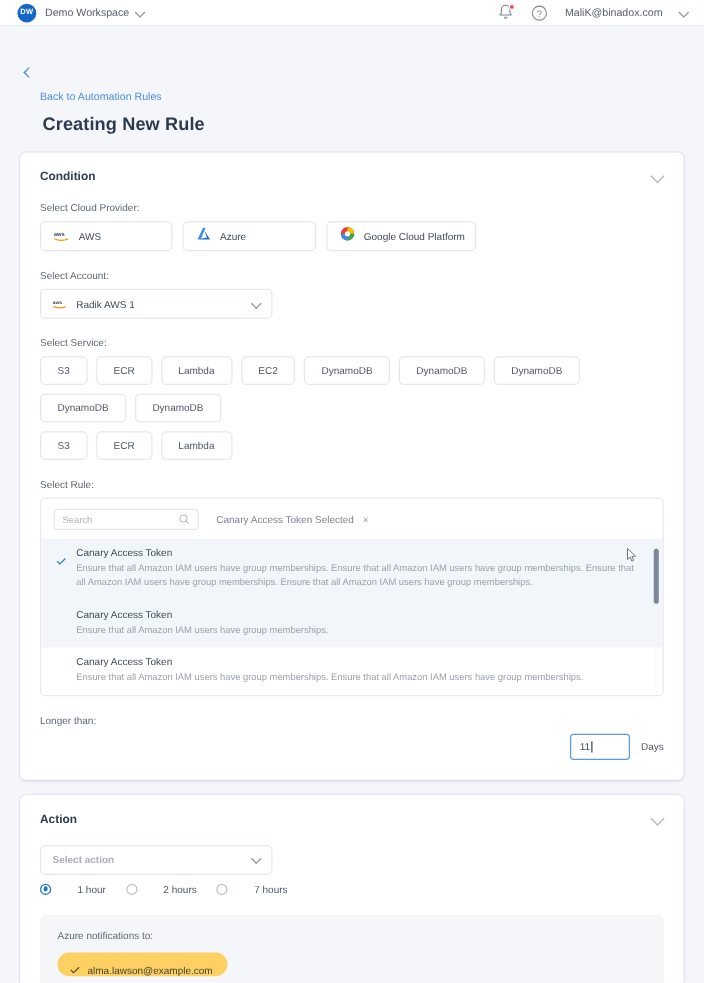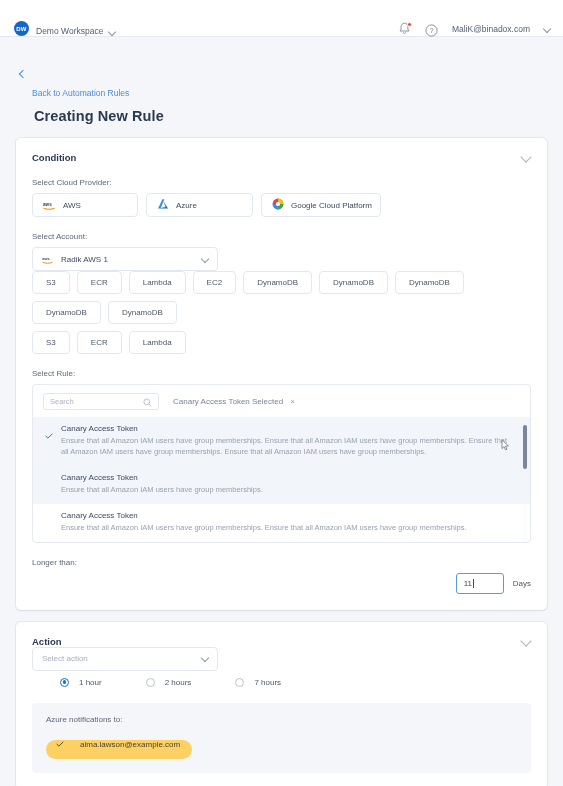--- a/index.html
+++ b/index.html
@@ -7,21 +7,21 @@
     width: 563px; height: 786px;
     font-family: "Liberation Sans", sans-serif;
     background: #f4f6fa;
     color: #3d4a5c;
     overflow: hidden;
   }
   .page { position: relative; width: 563px; height: 786px; background:#f4f6fa; }
 
   
   .topbar {
-    height: 37px; background:#fff; display:flex; align-items:flex-end;
+    height: 21px; background:#fff; display:flex; align-items:center;
     padding: 0 12px 0 14px; border-bottom:1px solid #e6eaf0;
   }
   .ws-avatar {
     width:15px; height:15px; border-radius:50%; background:#1467c8;
     color:#fff; font-size:6px; font-weight:bold; display:flex;
     align-items:center; justify-content:center; letter-spacing:.2px;
   }
   .ws-name { font-size:8.5px; color:#55616f; margin-left:7px; }
   .chev { display:inline-block; width:7px; height:7px; position:relative; }
   .chev::after{
@@ -135,36 +135,36 @@
   .days-input {
     width:48px; height:21px; border:1px solid #5b9ae0; border-radius:3px;
     background:#fff; display:flex; align-items:center; padding:0 7px;
     font-size:8px; color:#3d4a5c;
   }
   .caret { display:inline-block; width:1px; height:9px; background:#3d4a5c; margin-left:1px;}
   .days-unit { font-size:8px; color:#4c5868; }
 
   
   .radio-row { display:flex; align-items:center; gap:16px; margin-top:7px;}
-  .radio { display:flex; align-items:center; gap:10px; cursor:pointer;margin-left:28px; }
+  .radio { display:flex; align-items:center; gap:21px; cursor:pointer; }
   .radio-dot {
     width:9px; height:9px; border-radius:50%; border:1.2px solid #b9c2cf;
     background:#fff; position:relative;
   }
   .radio.on .radio-dot { border-color:#1a73cc; }
   .radio.on .radio-dot::after {
     content:""; position:absolute; left:1.8px; top:1.8px; width:3.6px; height:3.6px;
     border-radius:50%; background:#1a73cc;
   }
   .radio-label { font-size:8px; color:#4c5868; }
 
   .notify-panel { background:#f4f6fa; border-radius:4px; margin:16px 0 0 0; padding:12px 14px 14px 14px; }
   .notify-label { font-size:8px; color:#5b6877; margin-bottom:9px; }
   .email-pill {
-    display:inline-flex; align-items:flex-start; gap:16px; height:19px;
+    display:inline-flex; align-items:flex-end; gap:6px; height:19px;
     background:#fcd063; border-radius:10px; padding:0 12px 0 10px;
     font-size:8px; color:#4a4230;
   }
   .cursor-arrow { position:absolute; left:501px; top:437px; width:10px; height:12px; }
 </style>
 </head>
 <body>
 
 <div class="page">
 
@@ -248,20 +248,21 @@
         <span>
           <svg width="12" height="8" viewBox="0 0 13 9">
             <text x="0" y="5" font-size="4.4" fill="#36414e" font-family="Liberation Sans, sans-serif" font-weight="bold">aws</text>
             <path d="M1 7.2c2.6 1.4 7.4 1.4 10.2 0" fill="none" stroke="#f29100" stroke-width="1.1" stroke-linecap="round"></path>
           </svg>
         </span>
         <span class="select-val">Radik AWS 1</span>
         <span class="chev select-chev"></span>
       </div>
 
+      <div class="field-label">Select Service:</div>
       <div class="chip-row">
         <div class="chip">S3</div>
         <div class="chip">ECR</div>
         <div class="chip">Lambda</div>
         <div class="chip">EC2</div>
         <div class="chip">DynamoDB</div>
         <div class="chip">DynamoDB</div>
         <div class="chip">DynamoDB</div>
         <div class="chip">DynamoDB</div>
         <div class="chip">DynamoDB</div>
@@ -327,21 +328,21 @@
     </div>
   </div>
 
   <div class="card" style="margin-top:12px;">
     <div class="card-head">
       <div class="card-title">Action</div>
       <span class="card-collapse"></span>
     </div>
     <div class="card-body">
 
-      <div class="select-box" style="">
+      <div class="select-box" style="margin-top:15px;font-weight:bold;">
         <span class="select-val placeholder">Select action</span>
         <span class="chev select-chev"></span>
       </div>
 
       <div class="radio-row">
         <div class="radio on">
           <span class="radio-dot"></span>
           <span class="radio-label">1 hour</span>
         </div>
         <div class="radio">

